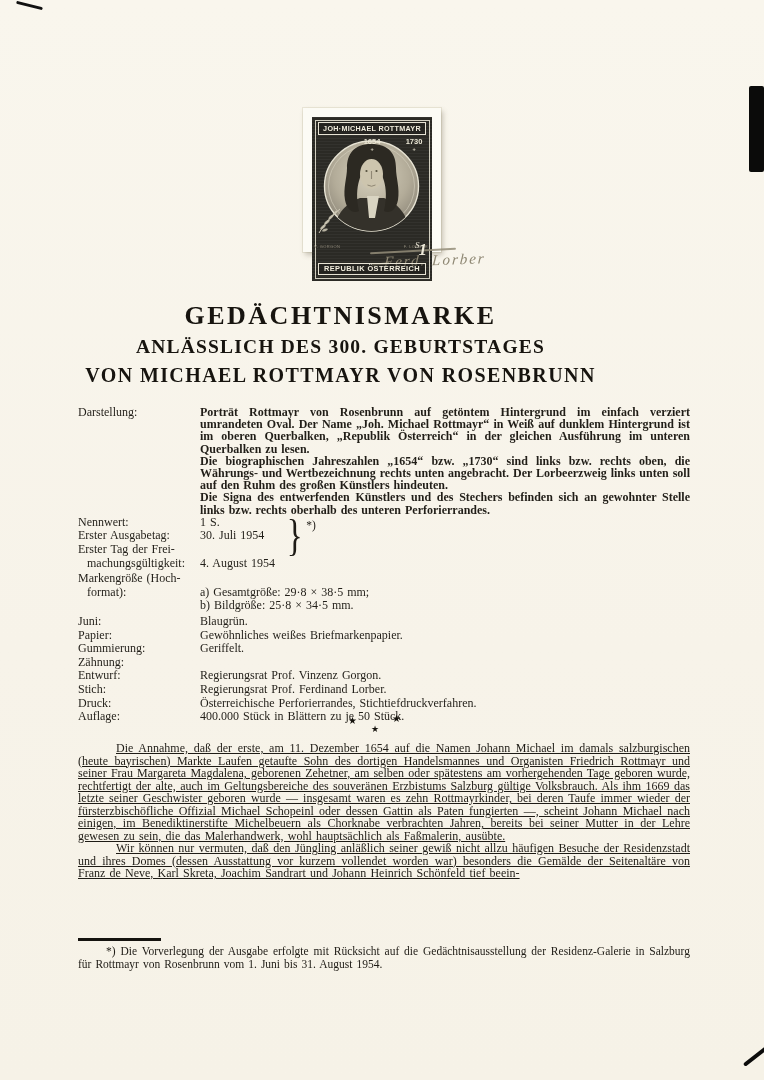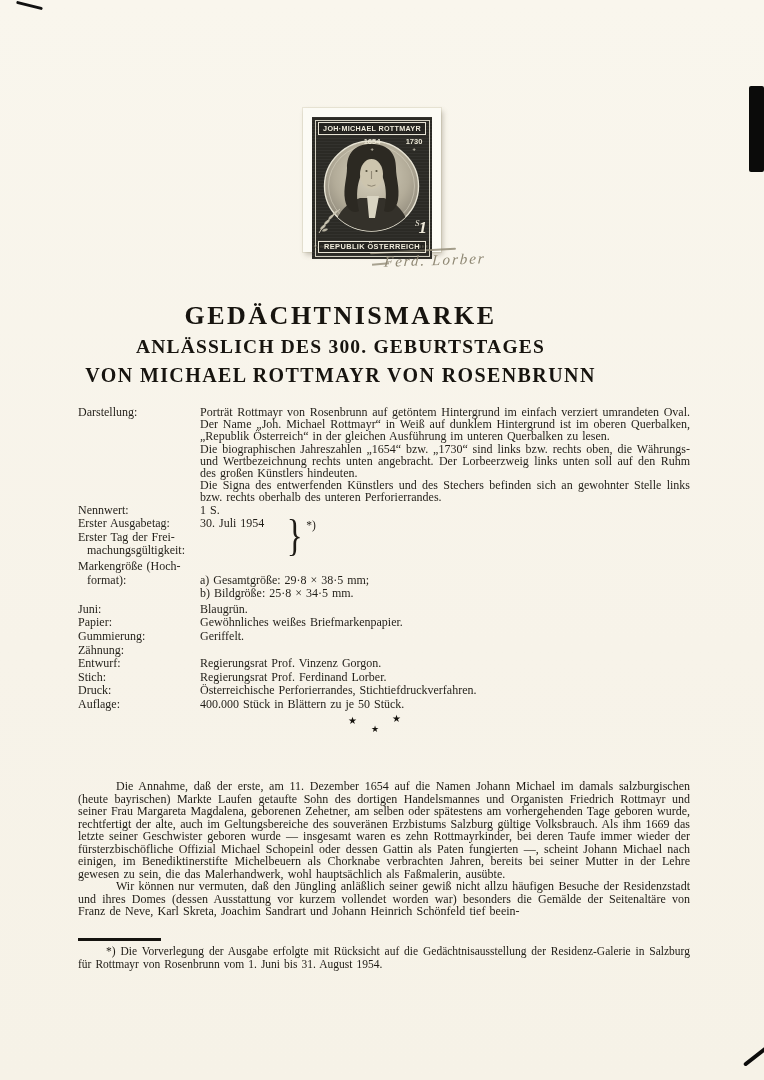--- a/index.html
+++ b/index.html
@@ -15,21 +15,21 @@
   .art-bar-right { position:absolute; left:749px; top:86px; width:15px; height:86px; background:#0b0b0a; border-radius:2px; }
   .art-topleft  { position:absolute; left:16px; top:4px; width:27px; height:3px; background:#101010; transform:rotate(14deg); border-radius:2px; }
   .art-botright { position:absolute; left:741px; top:1054px; width:30px; height:4px; background:#0c0c0b; transform:rotate(-38deg); border-radius:2px; }
 
   
   .stamp-paper {
     position:absolute; left:303px; top:108px; width:138px; height:144px;
     background:#fcfbf5; box-shadow:2px 3px 5px rgba(90,80,55,.30), 0 0 0 1px #eae6d7;
   }
   .stamp-design {
-    position:absolute; left:9px; top:9px; width:120px; height:142px;
+    position:absolute; left:9px; top:9px; width:120px; height:164px;
     background:#2b2a25;
     background-image:repeating-linear-gradient(180deg, rgba(255,255,255,.04) 0 1px, transparent 1px 3px);
     overflow:hidden;
   }
   .stamp-frame { position:absolute; inset:2.5px; border:1px solid rgba(240,236,220,.85); pointer-events:none; }
   .stamp-banner {
     position:absolute; left:6px; right:6px; height:12.5px;
     border:1px solid rgba(242,238,222,.95); display:flex; align-items:center; justify-content:center;
     font-family:"Liberation Sans","DejaVu Sans",sans-serif; font-weight:bold;
     color:#f0ecdc; background:rgba(20,20,16,.35); z-index:3;
@@ -64,39 +64,39 @@
   .t1 { font-size:26px; line-height:33px; letter-spacing:2.5px; }
   .t2 { font-size:19.5px; line-height:29px; letter-spacing:1.2px; }
   .t3 { font-size:20px; line-height:28px; letter-spacing:1.4px; }
 
   
   .specs { position:absolute; left:78px; top:406px; width:612px; font-size:12px; word-spacing:.08em; }
   .spec-row { display:flex; line-height:13.6px; }
   .spec-label { flex:0 0 122px; width:122px; }
   .spec-label .l2 { padding-left:9px; }
   .spec-value { flex:1; }
-  .spec-row.darstellung .spec-value p { margin:0; text-align:justify; line-height:12.2px; }
+  .spec-row.darstellung .spec-value p { margin:0; text-align:justify; line-height:12.2px;font-weight:bold; }
   .spec-row.freimachung .spec-value { align-self:flex-end; }
   .spec-row.markengroesse { margin-top:2px; }
   .spec-row.markengroesse .spec-value { margin-top:13.6px; }
   .spec-row.farbe { margin-top:2px; }
   .brace-group { position:absolute; left:206px; top:106px; height:48px; }
   .brace { font-size:44px; line-height:48px; font-weight:400; color:#1d1a15; display:inline-block; transform:scaleX(.75); }
   .brace-note { font-size:11.5px; vertical-align:top; position:relative; top:7px; left:1px; }
 
   
   .stars { position:absolute; left:340px; top:708px; width:80px; height:30px; color:#16130e; }
   .stars span { position:absolute; font-size:10px; }
   .stars .s1 { left:8px; top:7px; }
   .stars .s2 { left:31px; top:16px; font-size:9px; }
   .stars .s3 { left:52px; top:5px; }
 
   
-  .body-text { position:absolute; left:78px; top:780px; width:612px;
-    font-size:12px; line-height:12.5px; text-align:justify; word-spacing:.1em; color:#1e1b15; }
+  .body-text { position:absolute; left:78px; top:742px; width:612px;
+    font-size:12px; line-height:12.5px; text-align:justify; word-spacing:.1em; color:#1e1b15;text-decoration:underline; }
   .body-text p { margin:0; text-indent:38px; }
 
   
   .footnote-rule { position:absolute; left:78px; top:938px; width:83px; height:2.5px; background:#15130f; }
   .footnote { position:absolute; left:78px; top:945px; width:612px; margin:0;
     font-size:11.5px; line-height:13.2px; text-align:justify; text-indent:28px; word-spacing:.1em; color:#1e1b15; }
 </style>
 </head>
 <body>
 
@@ -195,20 +195,21 @@
     <div class="spec-row">
       <div class="spec-label">Erster Ausgabetag:</div>
       <div class="spec-value">30. Juli 1954</div>
     </div>
 
     <div class="spec-row freimachung">
       <div class="spec-label">
         <div>Erster Tag der Frei-</div>
         <div class="l2">machungsgültigkeit:</div>
       </div>
+      <div class="spec-value">4. August 1954</div>
     </div>
 
     <div class="spec-row markengroesse">
       <div class="spec-label">
         <div>Markengröße (Hoch-</div>
         <div class="l2">format):</div>
       </div>
       <div class="spec-value">
         <div>a) Gesamtgröße: 29·8 × 38·5 mm;</div>
         <div>b) Bildgröße: 25·8 × 34·5 mm.</div>

